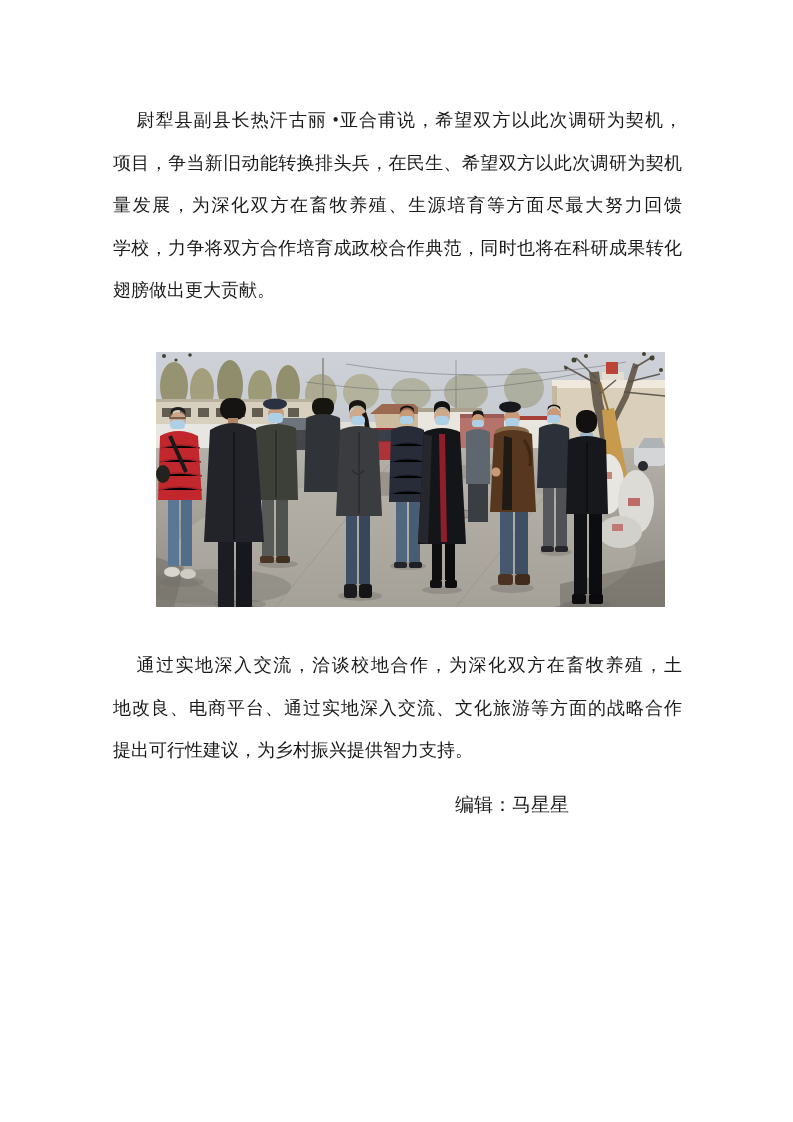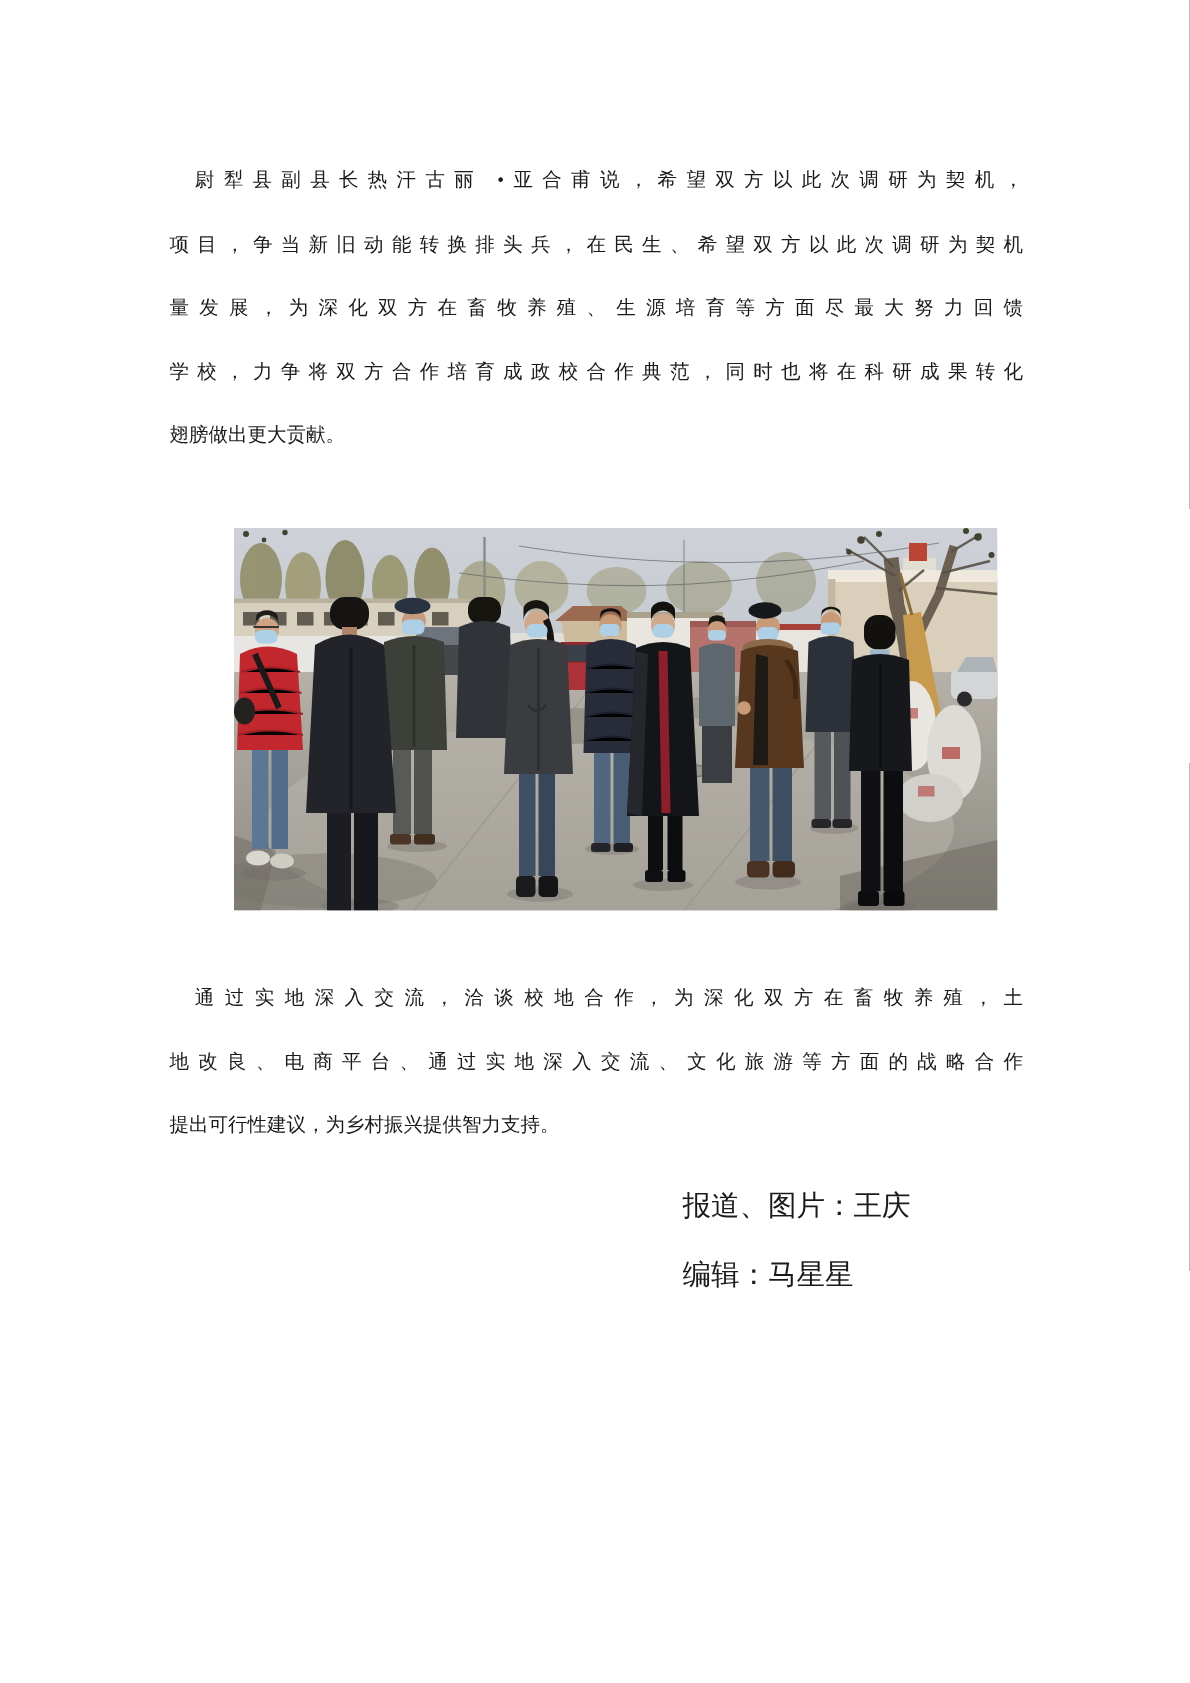--- a/index.html
+++ b/index.html
@@ -5,21 +5,21 @@
   html,body{margin:0;padding:0;background:#888;}
   .page{
     position:relative;
     width:793px;height:1122px;
     background:#ffffff;
     margin:0 auto;
     font-family:"Liberation Serif","DejaVu Serif",serif;
     color:#1a1a1a;
     overflow:hidden;
   }
-  .para{position:absolute;left:113px;width:569px;font-size:13px;line-height:42.6px;}
+  .para{position:absolute;left:113px;width:569px;font-size:18px;line-height:42.6px;}
   .tline{
     text-align:justify;
     text-align-last:justify;
     white-space:nowrap;
     letter-spacing:0;
   }
   .tline.first{text-indent:1.3em;}
   .tline.last{text-align-last:left;}
   .photo-figure{
     position:absolute;left:156px;top:352px;width:509px;height:255px;
@@ -349,17 +349,16 @@
     </svg>
   </figure>
 
   <div class="para" style="top:644px;">
     <div class="tline first">通过实地深入交流，洽谈校地合作，为深化双方在畜牧养殖，土</div>
     <div class="tline">地改良、电商平台、通过实地深入交流、文化旅游等方面的战略合作</div>
     <div class="tline last">提出可行性建议，为乡村振兴提供智力支持。</div>
   </div>
 
   <div class="byline">
-    <div>报道、图片：王庆</div>
     <div>编辑：马星星</div>
   </div>
 
 </div>
 
 </body></html>

